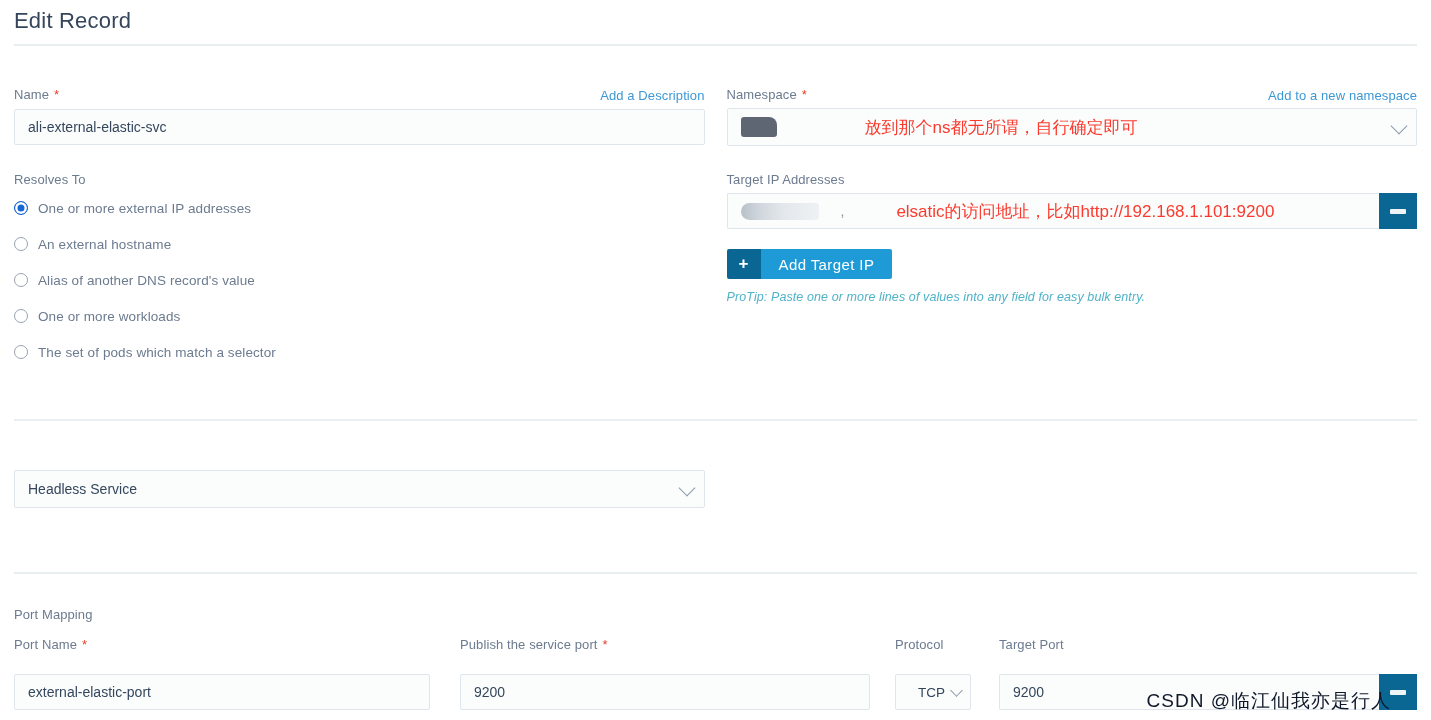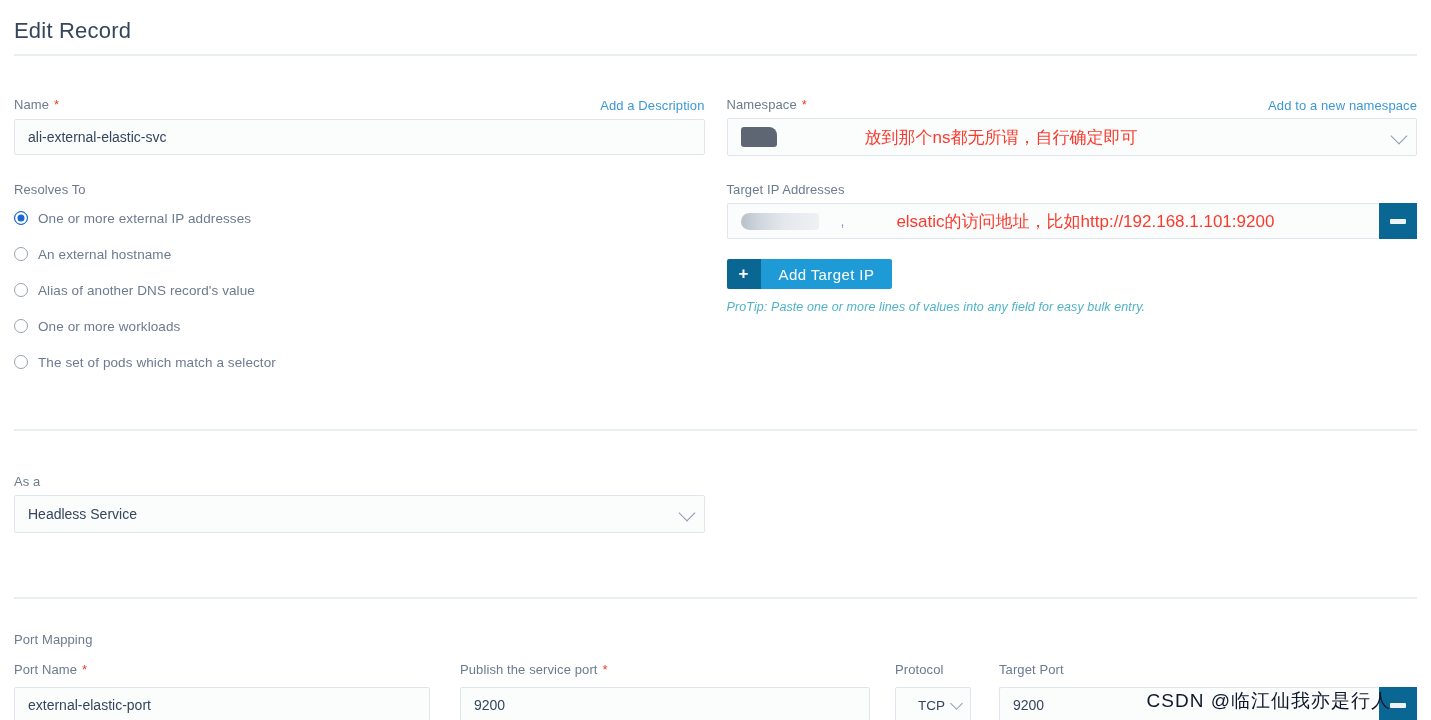--- a/index.html
+++ b/index.html
@@ -22,21 +22,21 @@
     padding: 0 14px;
   }
 
   
   .page-title {
     font-size: 22px;
     font-weight: 400;
     color: #35465c;
     letter-spacing: .2px;
     margin: 0;
-    padding-top: 16px;
+    padding-top: 6px;
     line-height: 30px;
   }
   .hr {
     height: 2px;
     background: #e9eef0;
     border: 0;
     margin: 0;
   }
   .hr.header-hr { margin-top: 8px; }
 
@@ -244,21 +244,21 @@
   .pm-grid {
     display: flex;
     align-items: flex-end;
     gap: 0;
   }
   .pm-col { display: flex; flex-direction: column; }
   .pm-c1 { width: 416px; margin-right: 30px; }
   .pm-c2 { width: 410px; margin-right: 25px; }
   .pm-c3 { width: 76px; margin-right: 28px; }
   .pm-c4 { flex: 1 1 auto; }
-  .pm-lbl { margin-bottom: 9px; }
+  .pm-lbl { margin-bottom: 21px; }
   .pm-inline { display: flex; align-items: stretch; }
   .pm-inline .input { border-right: 0; }
 
   .select.small {
     height: 36px;
     padding: 0 22px 0 22px;
     font-size: 13.5px;
   }
 
   
@@ -371,21 +371,20 @@
       </button>
 
       <div class="protip">ProTip: Paste one or more lines of values into any field for easy bulk entry.</div>
     </div>
   </div>
 
   <div class="hr hr-1"></div>
 
   <div class="sec-as">
     <div class="col-half">
-      <div class="fld-label">As a</div>
       <div class="select" style="margin-top:6px;">
         <span>Headless Service</span>
         <span class="chev"></span>
       </div>
     </div>
   </div>
 
   <div class="hr hr-2"></div>
 
   <div class="sec-pm">

